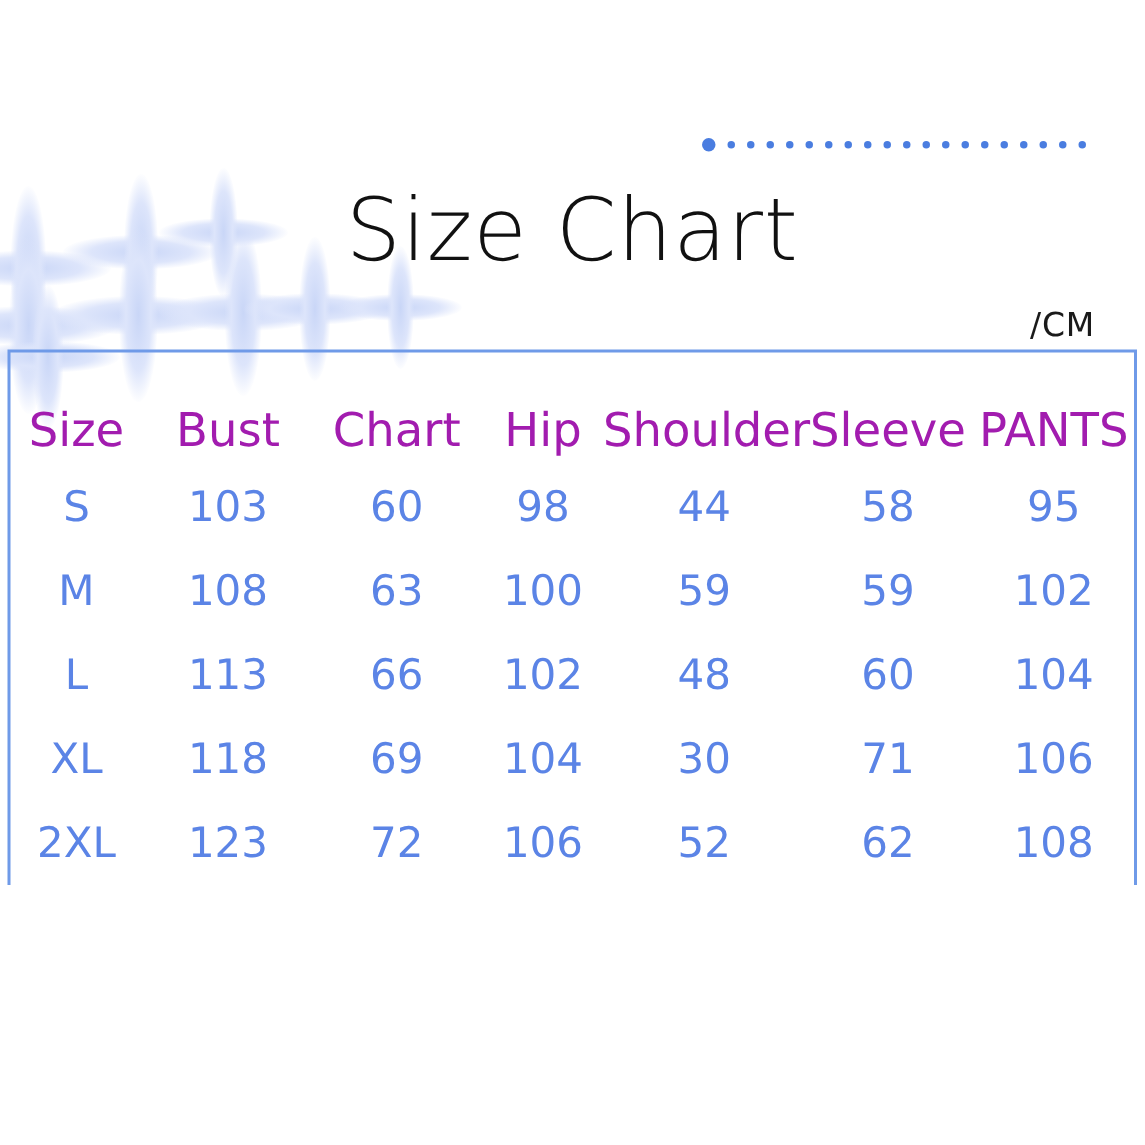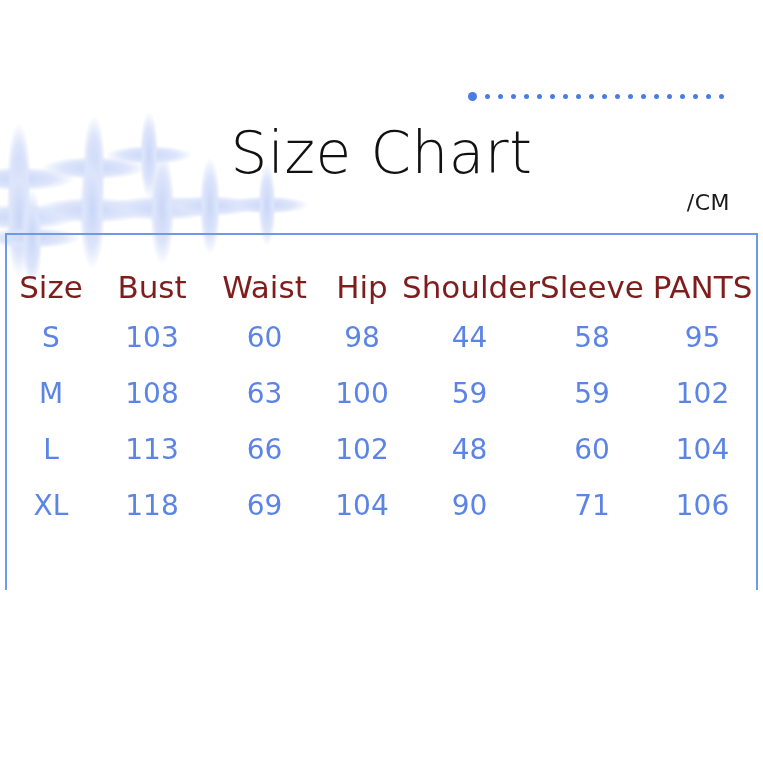--- a/index.html
+++ b/index.html
@@ -85,21 +85,21 @@
     text-align: center;
     font-size: 58px;
     font-weight: 300;
     color: #111111;
     letter-spacing: 0.5px;
     line-height: 1;
   }
   #unit-label {
     position: absolute;
     right: 33px;
-    top: 190px;
+    top: 205px;
     font-size: 22px;
     color: #1a1a1a;
     letter-spacing: 0.5px;
     margin-left: 12px;
   }
 
   
   #size-table-frame {
     position: absolute;
     left: 5px;
@@ -123,21 +123,21 @@
     text-align: center;
     border: none;
     padding: 0;
   }
   #size-table thead th {
     height: 72px;
     vertical-align: bottom;
     padding-bottom: 4px;
     font-size: 31px;
     font-weight: 400;
-    color: #7f1d1d;
+    color: #a21caf;
     white-space: nowrap;
   }
   #size-table tbody td {
     height: 56px;
     font-size: 28px;
     font-weight: 400;
     color: #5b84e6;
     white-space: nowrap;
   }
   
@@ -226,21 +226,21 @@
       <col class="col-waist">
       <col class="col-hip">
       <col class="col-shoulder">
       <col class="col-sleeve">
       <col class="col-pants">
     </colgroup>
     <thead>
       <tr>
         <th>Size</th>
         <th>Bust</th>
-        <th>Waist</th>
+        <th>Chart</th>
         <th>Hip</th>
         <th>Shoulder</th>
         <th>Sleeve</th>
         <th>PANTS</th>
       </tr>
     </thead>
     <tbody>
       <tr>
         <td>S</td>
         <td>103</td>
@@ -266,23 +266,32 @@
         <td>102</td>
         <td>48</td>
         <td>60</td>
         <td>104</td>
       </tr>
       <tr>
         <td>XL</td>
         <td>118</td>
         <td>69</td>
         <td>104</td>
-        <td>90</td>
+        <td>30</td>
         <td>71</td>
         <td>106</td>
+      </tr>
+      <tr>
+        <td>2XL</td>
+        <td>123</td>
+        <td>72</td>
+        <td>106</td>
+        <td>52</td>
+        <td>62</td>
+        <td>108</td>
       </tr>
     </tbody>
   </table>
 
   <div id="footnote">
     <span>注:以上的尺码为手工测量，由于测量方法的不同，会存在1—3CM的误差，敬请谅解。(单位:CM)</span>
   </div>
 
   <div class="dot-rule" id="dots-bottom">
     <span class="dot"></span>

